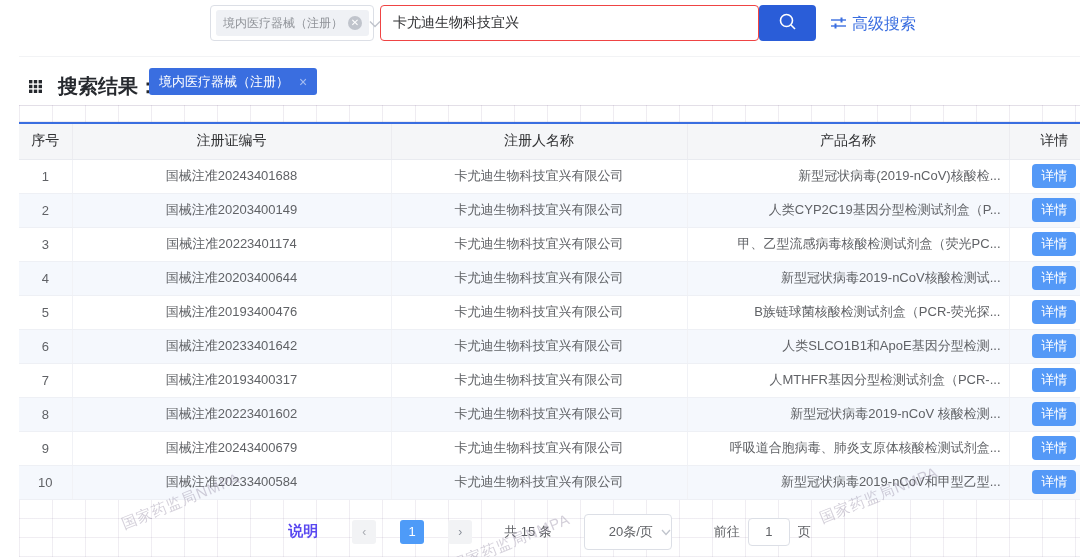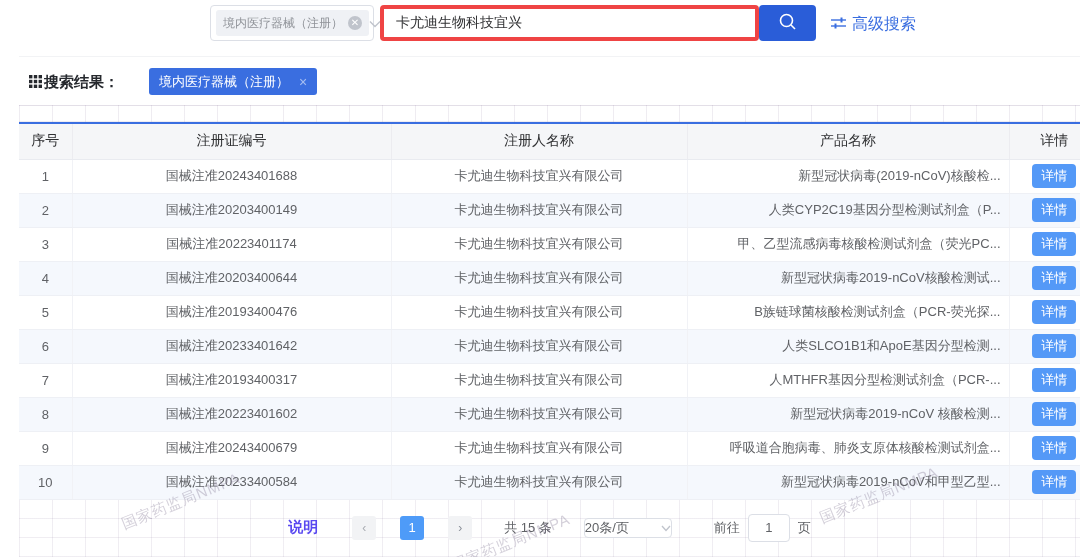--- a/index.html
+++ b/index.html
@@ -11,32 +11,32 @@
   .search-bar { position:relative; height:57px; border-bottom:1px solid #f2f3f5; }
   .sel-box { position:absolute; left:191px; top:5px; width:164px; height:36px;
     border:1px solid #dcdfe6; border-radius:4px; background:#fff;
     display:flex; align-items:center; padding:0 8px 0 5px; cursor:pointer; }
   .sel-tag { display:flex; align-items:center; gap:5px; background:#eff1f5;
     border-radius:3px; height:26px; padding:0 7px; font-size:12px; color:#909399; white-space:nowrap; }
   .tag-close { width:14px; height:14px; border-radius:50%; background:#c0c4cc; color:#fff;
     font-size:10px; line-height:14px; text-align:center; cursor:pointer; flex:0 0 auto; }
   .sel-caret { margin-left:auto; color:#c0c4cc; }
   .search-input { position:absolute; left:361px; top:5px; width:379px; height:36px;
-    border:4px solid #ef4444; border-radius:4px; padding:0 12px; font-size:14px; color:#303133;
+    border:1px solid #ef4444; border-radius:4px; padding:0 12px; font-size:14px; color:#303133;
     font-family:inherit; outline:none; }
   .search-btn { position:absolute; left:740px; top:5px; width:57px; height:36px;
     background:#2a5dd8; border:none; border-radius:4px; cursor:pointer;
     display:flex; align-items:center; justify-content:center; }
   .adv-link { position:absolute; left:812px; top:14px; display:flex; align-items:center; gap:6px;
     color:#3a6ee0; font-size:16px; cursor:pointer; }
 
   
   .results-row { position:relative; height:48px; }
-  .results-label { position:absolute; left:10px; top:16px; display:flex; align-items:center; gap:2px;
-    font-size:15px; font-weight:bold; color:#26292e; }
+  .results-label { position:absolute; left:10px; top:16px; display:flex; align-items:center; gap:16px;
+    font-size:20px; font-weight:bold; color:#26292e; }
   .result-tag { position:absolute; left:130px; top:11px; height:27px; min-width:145px;
     background:#3a6ee0; border-radius:3px; color:#fff; font-size:13px;
     display:flex; align-items:center; justify-content:center; gap:10px; padding:0 10px; }
   .result-tag .x { color:rgba(255,255,255,.55); font-size:14px; cursor:pointer; }
 
   
   .grid-strip { height:17px; 
     background-image:
       repeating-linear-gradient(90deg, rgba(130,110,150,.13) 0 1px, transparent 1px 33px),
       linear-gradient(0deg, rgba(130,110,150,.13) 0 1px, transparent 1px);
@@ -64,22 +64,22 @@
       repeating-linear-gradient(0deg, rgba(130,110,150,.12) 0 1px, transparent 1px 19px); }
   .pager { position:absolute; left:0; right:0; top:14px; display:flex; align-items:center;
     justify-content:center; gap:24px; font-size:13px; color:#606266; }
   .note-link { color:#5948f0; font-weight:bold; font-size:15px; margin-right:10px; cursor:pointer; }
   .pg-btn { width:24px; height:24px; background:#f2f3f5; border:none; border-radius:3px;
     color:#a8abb2; font-size:12px; cursor:pointer; }
   .pg-btn.next { color:#8a8f99; }
   .pg-cur { width:24px; height:24px; background:#4e9bf8; border-radius:3px; color:#fff;
     font-size:13px; display:flex; align-items:center; justify-content:center; cursor:pointer; }
   .total { margin:0 8px; }
-  .size-select { width:88px; height:20px; border:1px solid #dcdfe6; border-radius:4px; background:#fff;
-    display:flex; align-items:center; justify-content:space-between; gap:8px; color:#606266; cursor:pointer; }
+  .size-select { width:88px; height:36px; border:1px solid #dcdfe6; border-radius:4px; background:#fff;
+    display:flex; align-items:center; justify-content:flex-end; gap:8px; color:#606266; cursor:pointer; }
   .goto { display:flex; align-items:center; gap:8px; margin-left:18px; }
   .goto-input { width:42px; height:28px; border:1px solid #dcdfe6; border-radius:4px;
     text-align:center; font-size:13px; color:#606266; font-family:inherit; outline:none; }
 
   
   .wm { position:absolute; font-size:15px; letter-spacing:1px; color:rgba(120,110,140,.32);
     transform:rotate(-22deg); white-space:nowrap; pointer-events:none; z-index:3; }
 </style>
 </head>
 <body>

